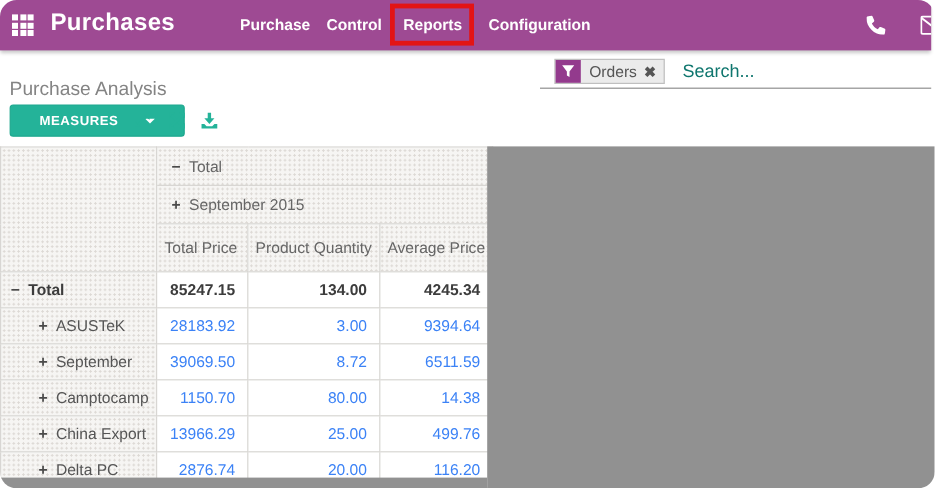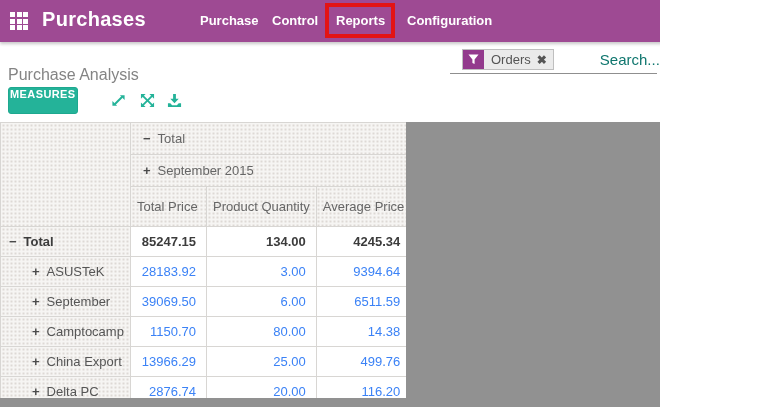--- a/index.html
+++ b/index.html
@@ -1,52 +1,52 @@
 <!DOCTYPE html>
 <html><head>
 <meta charset="utf-8">
 <style>
   * { margin:0; padding:0; box-sizing:border-box; }
   html,body { background:#fff; }
   body { font-family:"Liberation Sans", sans-serif; }
-  .screen { position:relative; width:660px; height:407px; background:#fff; overflow:hidden; }
+  .screen { position:relative; width:779px; height:407px; background:#fff; overflow:hidden;border-radius:14px; }
 
   
   .navbar { position:absolute; left:0; top:0; width:776px; height:42px;
             background:#9e4a93; overflow:hidden; box-shadow:0 2px 3px rgba(0,0,0,.22); z-index:2; }
   .apps-grid { position:absolute; left:10px; top:12px; width:18px; height:18px;
                display:grid; grid-template-columns:repeat(3,5px); grid-template-rows:repeat(3,5px); gap:1.5px; cursor:pointer; }
   .apps-grid span { background:#fff; width:5px; height:5px; }
   .app-name { position:absolute; left:42px; top:8px; color:#fff; font-size:20px; font-weight:bold; letter-spacing:.3px; }
   .nav-item { position:absolute; top:13px; color:#fff; font-size:13px; font-weight:bold; cursor:pointer; text-decoration:none; }
   .nav-purchase { left:200px; } .nav-control { left:272px; } .nav-reports { left:336px; } .nav-config { left:407px; }
   .phone-ic { position:absolute; left:722px; top:13px; width:16px; height:16px; }
   .mail-ic  { position:absolute; left:767px; top:13px; width:17px; height:14px; }
 
   
   .hl-box { position:absolute; left:325px; top:3px; width:70px; height:35px;
             border:4px solid #e31414; z-index:6; pointer-events:none; }
 
   
   .page-title { position:absolute; left:8px; top:66px; font-size:16px; font-weight:normal; color:#848484; }
   .searchview { position:absolute; left:450px; top:46px; right:3px; height:28px;
-                border-bottom:1px solid #8f8f8f; display:flex; align-items:center;gap:31px; }
+                border-bottom:1px solid #8f8f8f; display:flex; align-items:center; }
   .facet { display:inline-flex; align-items:stretch; height:21px; margin-left:12px;
            border:1px solid #bfbfbf; background:#ebebeb; }
   .facet-ic { width:21px; background:#933a8d; display:flex; align-items:center; justify-content:center; }
   .facet-label { padding:0 5px 0 7px; font-size:13px; color:#555; display:flex; align-items:center; }
   .facet-x { padding:0 6px 0 1px; font-size:12px; font-weight:bold; color:#555; display:flex; align-items:center; cursor:pointer; }
   .search-ph { margin-left:15px; font-size:15px; color:#0f766e; }
 
   
-  .measures-btn { position:absolute; left:8px; top:87px; height:27px; padding:0 1px;
+  .measures-btn { position:absolute; left:8px; top:87px; height:27px; padding:0 24px;
                   background:#24b399; border:1px solid #1ea88f; border-radius:3px;
                   color:#fff; font-size:11px; font-weight:bold; letter-spacing:.4px;
                   display:inline-flex; align-items:center; gap:22px; cursor:pointer;
-                  font-family:"Liberation Sans", sans-serif;flex-direction:column; }
+                  font-family:"Liberation Sans", sans-serif; }
   .caret { width:0; height:0; border-left:4px solid transparent; border-right:4px solid transparent; border-top:4px solid #fff; }
   .tool-ic { position:absolute; top:93px; width:15px; height:15px; cursor:pointer; }
   .ic-flip { left:111px; } .ic-expand { left:140px; } .ic-download { left:167px; }
 
   
   .pivot { position:absolute; left:0; top:122px; border-collapse:collapse; table-layout:fixed; z-index:1; }
   .pivot col.c-label { width:130px; } .pivot col.c-tp { width:76px; }
   .pivot col.c-pq { width:108px; } .pivot col.c-ap { width:92px; }
   .pivot td, .pivot th { border:1px solid #d8d6d3; font-size:13px; font-weight:normal; overflow:hidden; white-space:nowrap; }
   .pivot th { color:#666; text-align:left; }
@@ -181,21 +181,21 @@
       </td>
       <td class="val">28183.92</td>
       <td class="val">3.00</td>
       <td class="val">9394.64</td>
     </tr>
     <tr class="b-row">
       <td class="hdr-bg row-label indent">
         <span class="toggle">+</span><span>September</span>
       </td>
       <td class="val">39069.50</td>
-      <td class="val">6.00</td>
+      <td class="val">8.72</td>
       <td class="val">6511.59</td>
     </tr>
     <tr class="b-row">
       <td class="hdr-bg row-label indent">
         <span class="toggle">+</span><span>Camptocamp</span>
       </td>
       <td class="val">1150.70</td>
       <td class="val">80.00</td>
       <td class="val">14.38</td>
     </tr>

